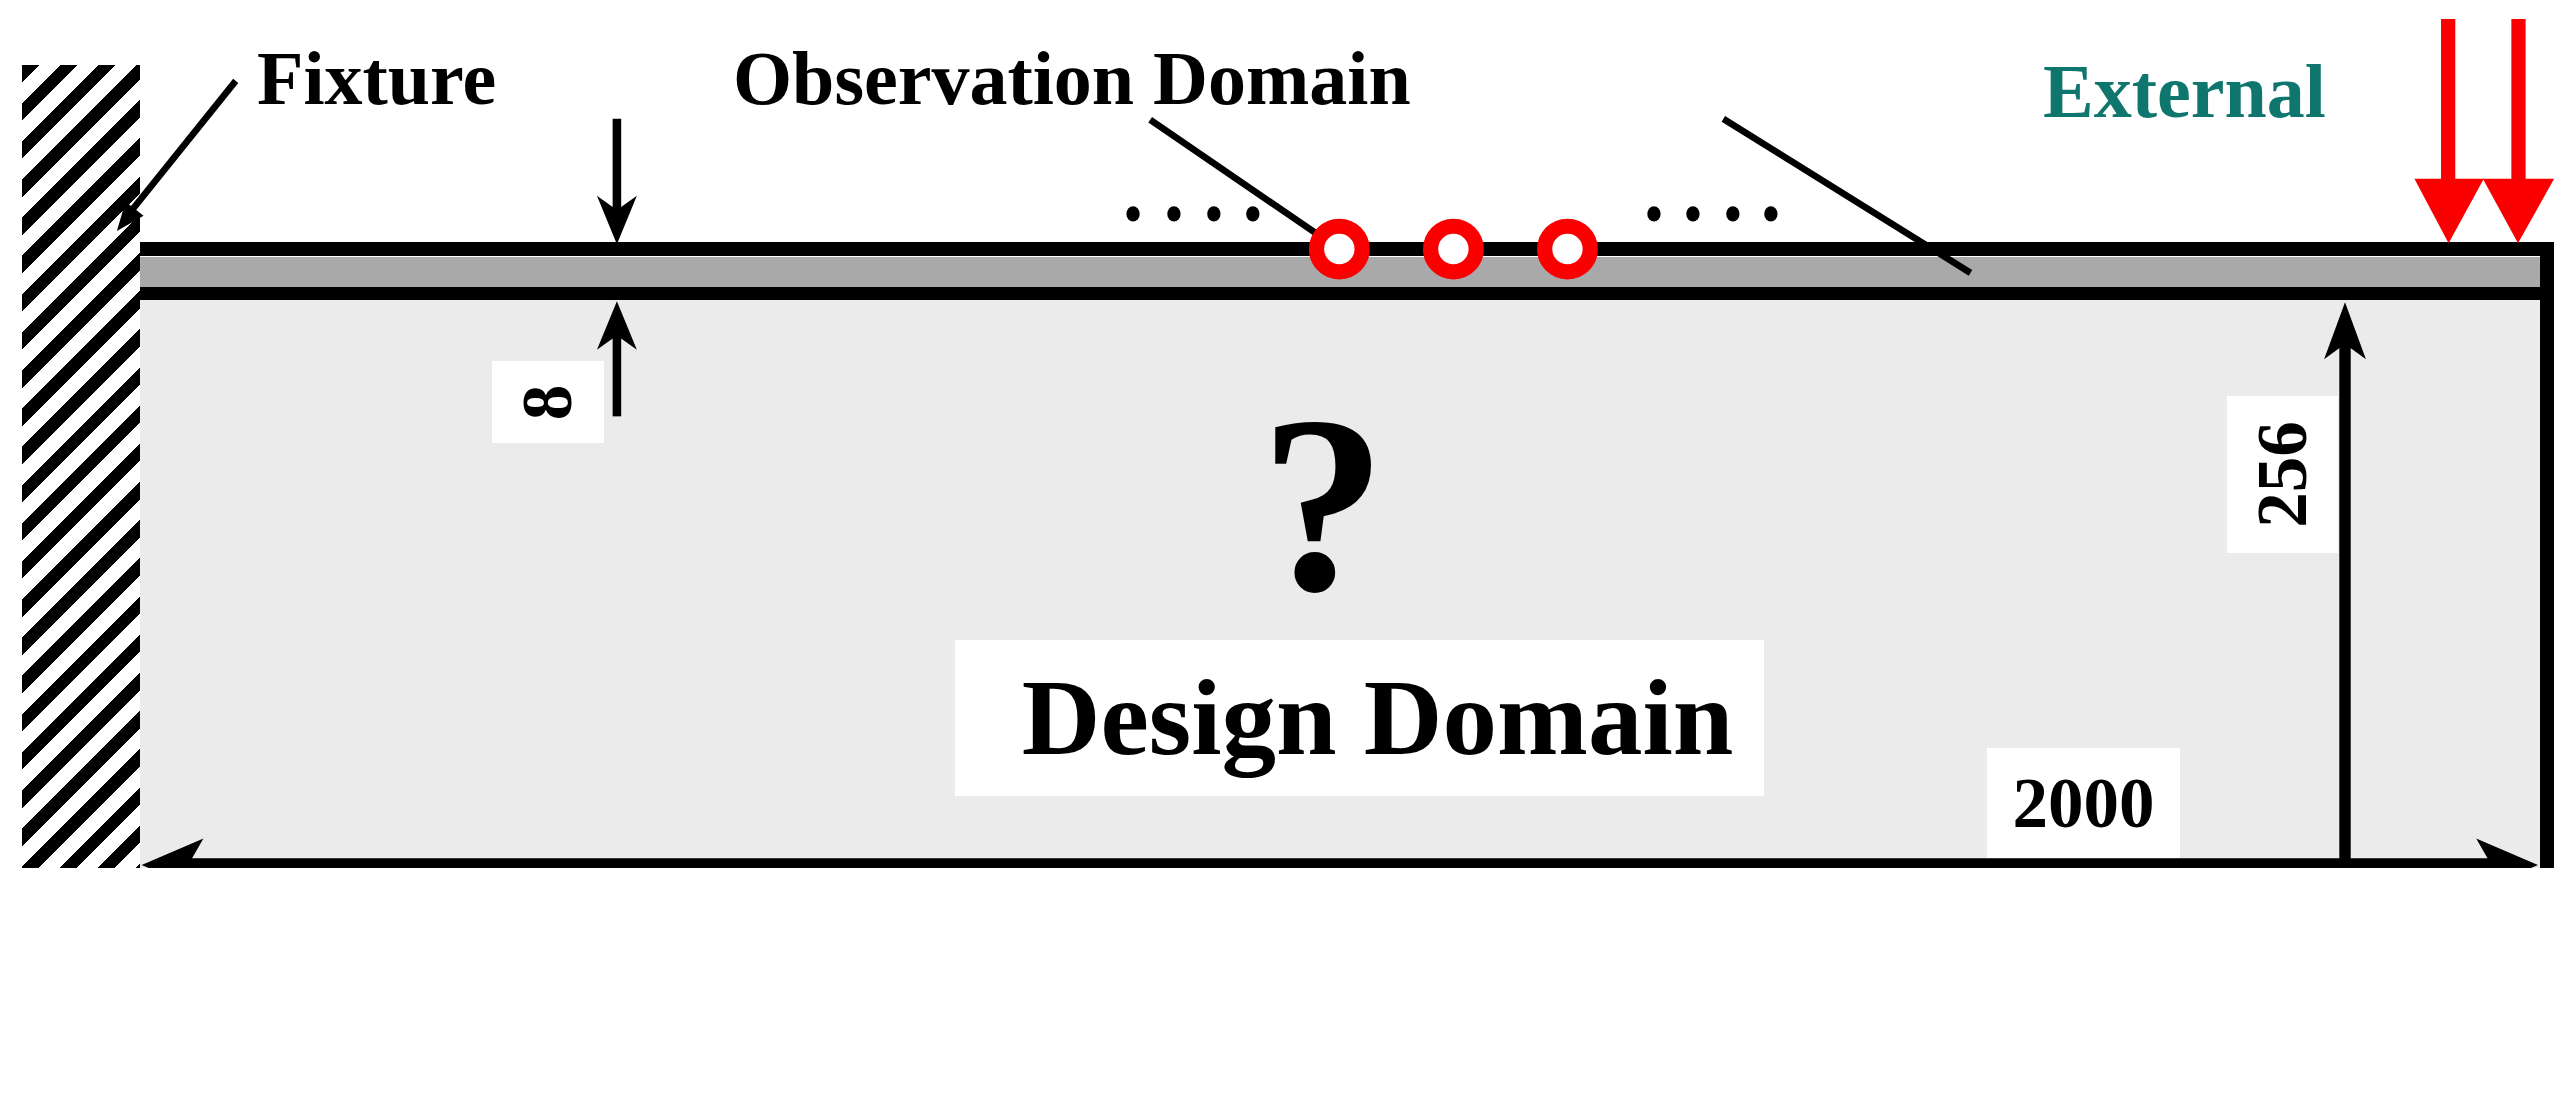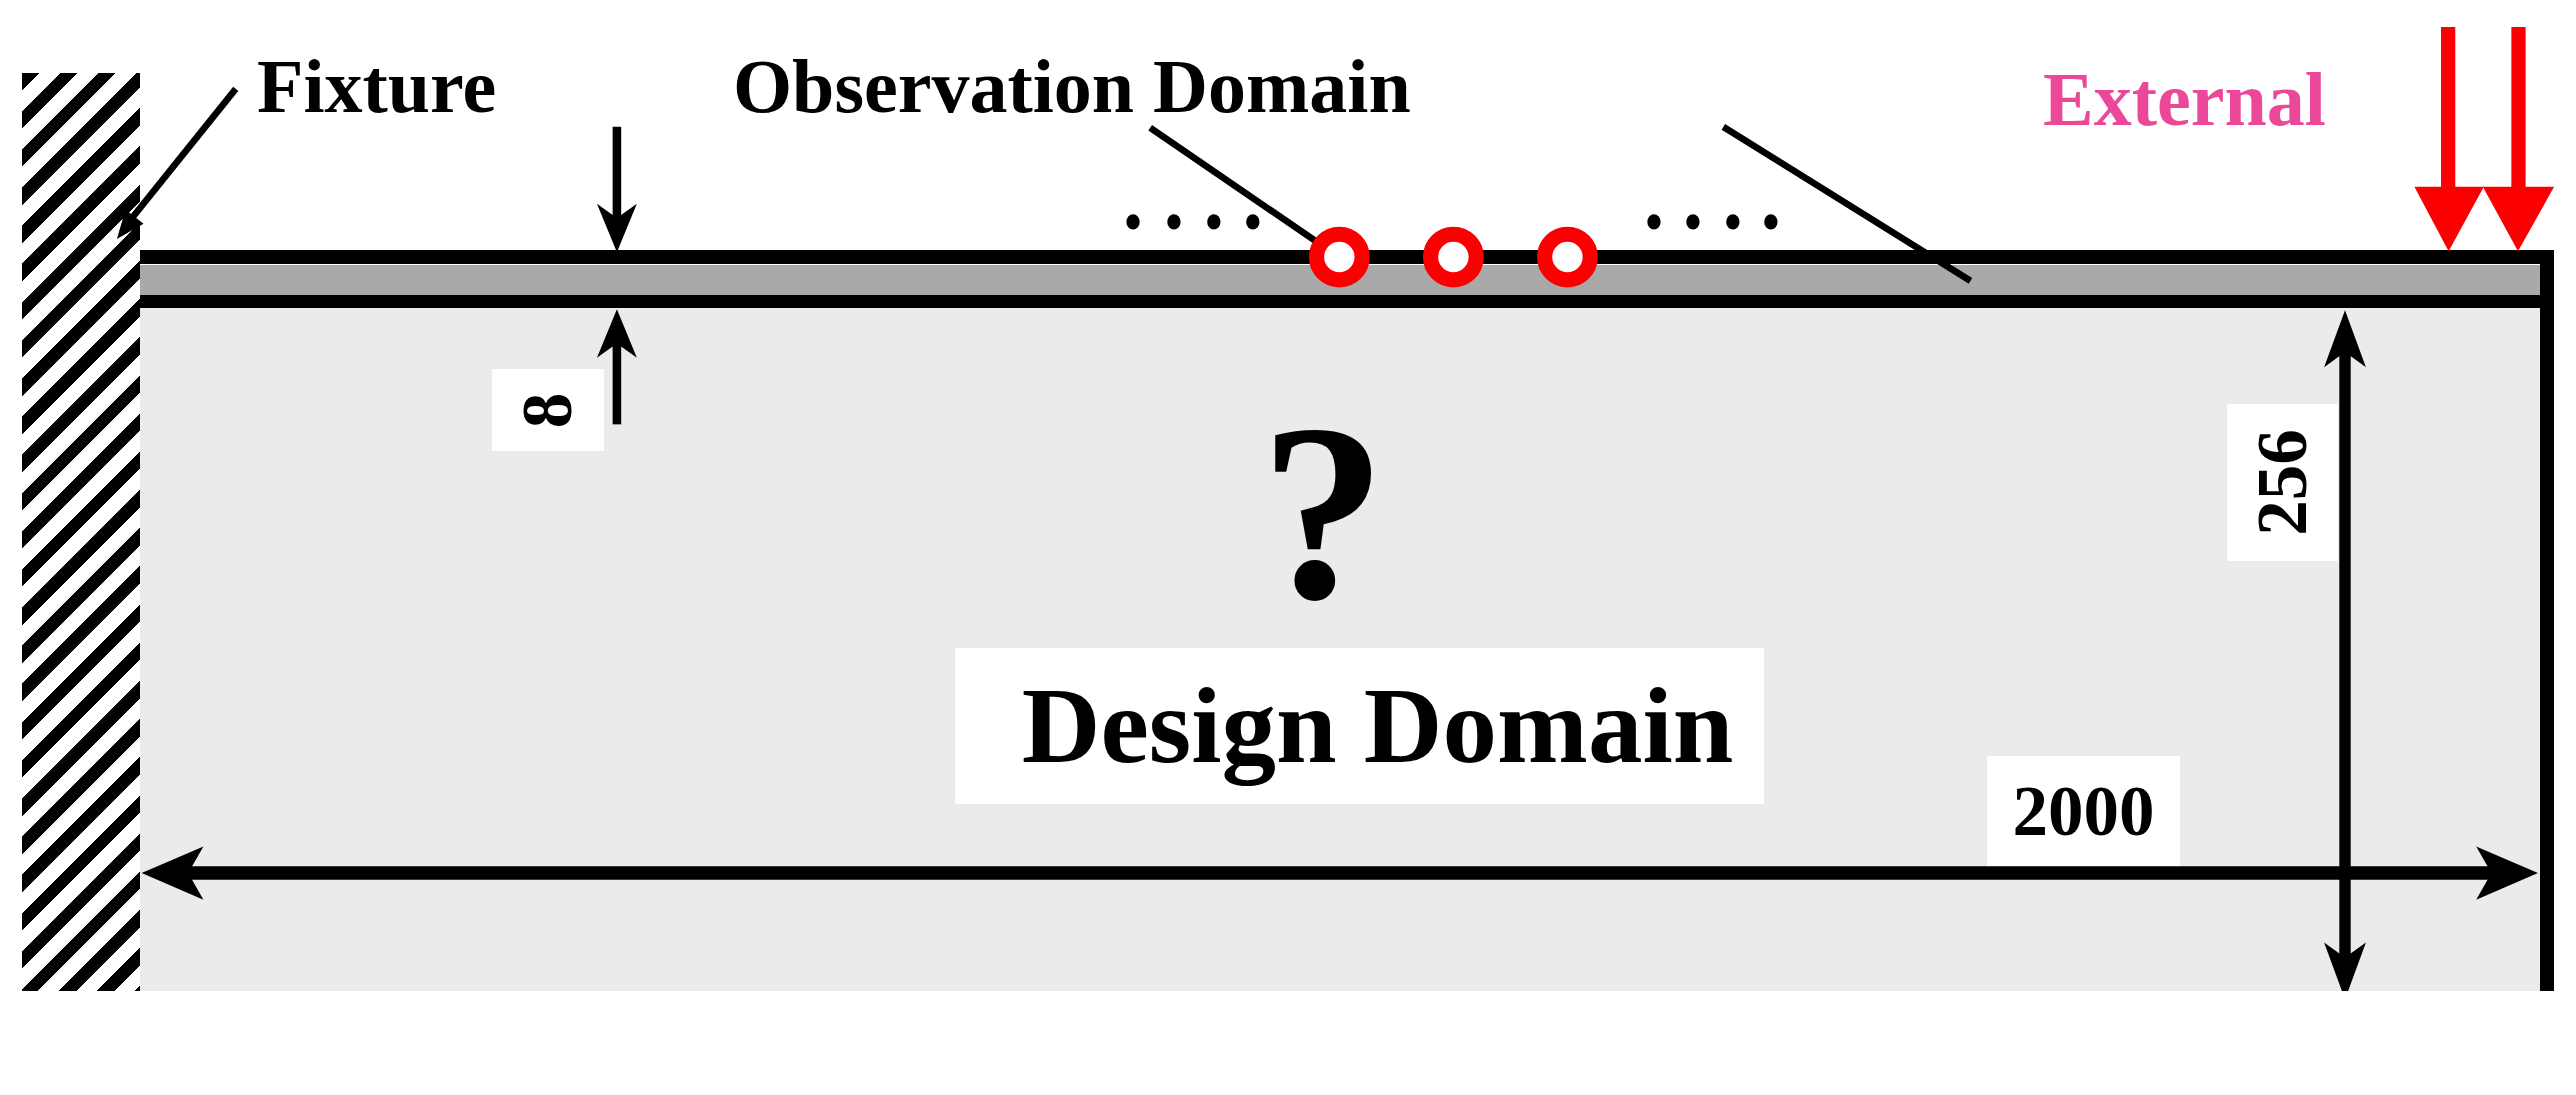--- a/index.html
+++ b/index.html
@@ -1,38 +1,38 @@
 <!DOCTYPE html>
 <html style="font-size:15px"><head>
 <meta charset="utf-8">
 <style>
   html,body{margin:0;padding:0;background:#fff;}
   #stage{
-    position:relative;width:2576px;height:983px;background:#ffffff;overflow:hidden;
-    font-family:"Liberation Serif","DejaVu Serif",serif;font-weight:bold;color:#000;margin-top:8px;
+    position:relative;width:2576px;height:868px;background:#ffffff;overflow:hidden;
+    font-family:"Liberation Serif","DejaVu Serif",serif;font-weight:bold;color:#000;
   }
   .abs{position:absolute;}
   
   #hatch{
     left:22px;top:65px;width:118px;height:1024px;
     background:repeating-linear-gradient(135deg,#000 0 12.4px,#ffffff 12.4px 27px);
   }
   
   #strip-top-line   {left:140px;top:242px;width:2414px;height:14.3px;background:#000;}
   #strip-gray       {left:140px;top:257px;width:2400px;height:30px;background:#a9a9a9;}
   #strip-bottom-line{left:140px;top:287px;width:2414px;height:13.3px;background:#000;}
   #design-fill      {left:140px;top:300px;width:2400px;height:693px;background:#ebebeb;}
   #border-right     {left:2540px;top:242px;width:14.3px;height:765px;background:#000;}
   #border-bottom    {left:140px;top:993px;width:2414px;height:14.3px;background:#000;}
   
   .toplabel{top:40px;font-size:76px;line-height:1.0;white-space:nowrap;}
   #lbl-fixture{left:257px;}
   #lbl-observation{left:733px;}
   #lbl-nondesign{left:1375px;}
-  #lbl-extload{left:2043px;top:38px;color:#ec4899;font-size:76px;line-height:106px;white-space:nowrap;}
+  #lbl-extload{left:2043px;top:38px;color:#0f766e;font-size:76px;line-height:106px;white-space:nowrap;}
   
   .dim-box{background:#ffffff;display:flex;align-items:center;justify-content:center;font-size:71px;}
   #dim-8-box   {left:492px;top:361px;width:112px;height:82px;}
   #dim-256-box {left:2227px;top:396px;width:111px;height:157px;}
   #dim-1000-box{left:1987px;top:748px;width:193px;height:110px;}
   .rot{transform:rotate(-90deg);transform-origin:center center;display:inline-block;}
   
   #question-mark{left:1260px;top:378px;font-size:252px;line-height:1.0;}
   #design-domain-box{left:955px;top:640px;width:773px;height:156px;background:#fff;
     display:flex;align-items:center;justify-content:center;font-size:109px;white-space:nowrap;padding-left:36px;}

